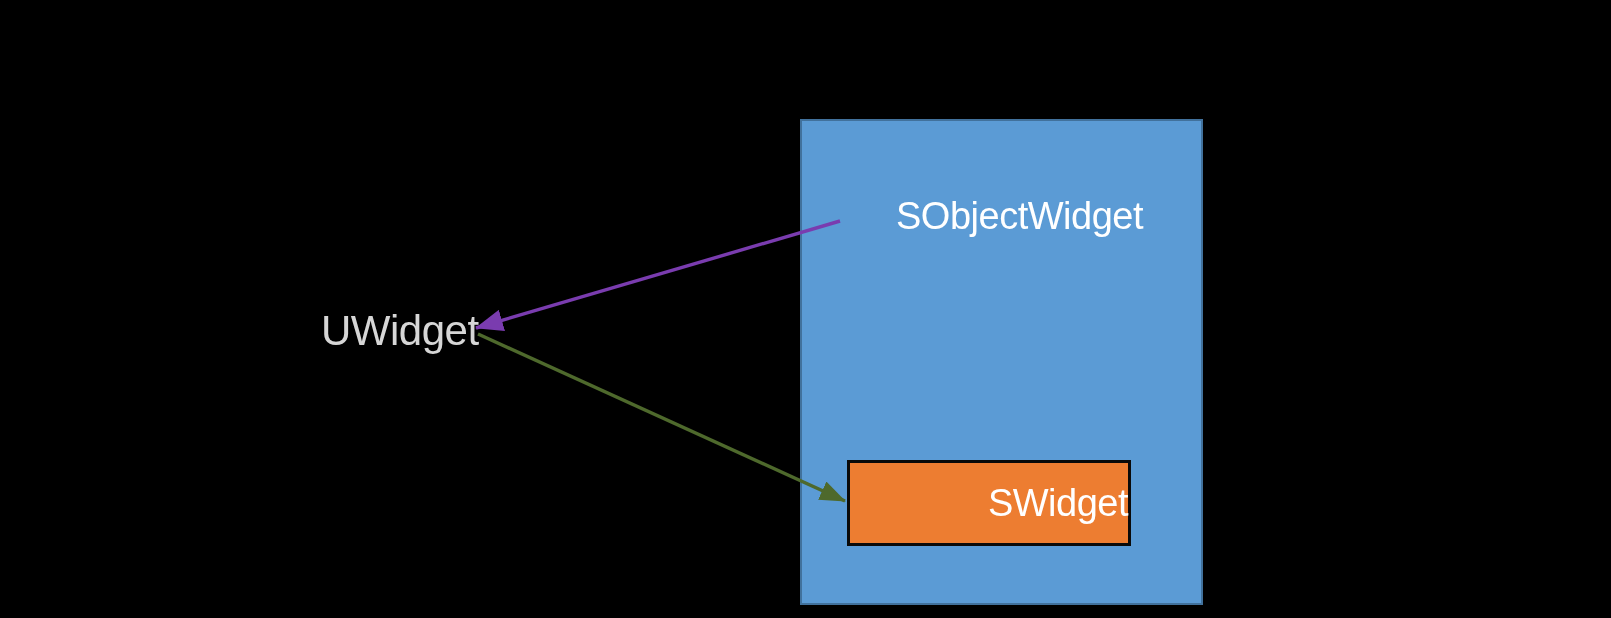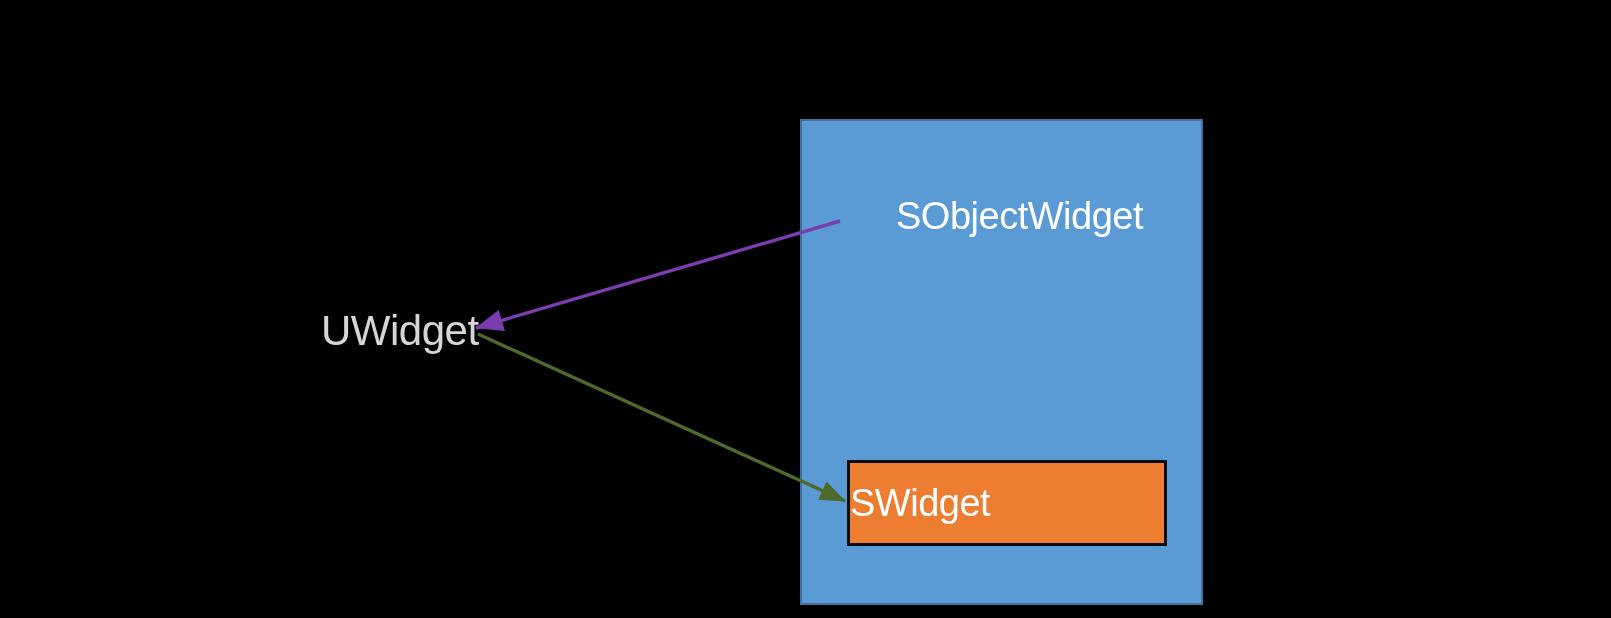--- a/index.html
+++ b/index.html
@@ -45,27 +45,27 @@
     font-size: 38px;
     line-height: 46px;
     letter-spacing: -0.5px;
     color: var(--box_label_text);
     margin-left: 36px;
   }
   .inner-box {
     position: absolute;
     left: 45px;
     top: 339px;
-    width: 320px;
+    width: 284px;
     height: 86px;
     background: var(--inner_fill);
     border: 3px solid var(--inner_border);
     display: flex;
     align-items: center;
-    justify-content: flex-start;
+    justify-content: flex-end;
   }
   .inner-label {
     font-size: 38px;
     letter-spacing: -0.5px;
     color: var(--box_label_text);
   }
   .uwidget-label {
     position: absolute;
     left: 321px;
     top: 308px;

